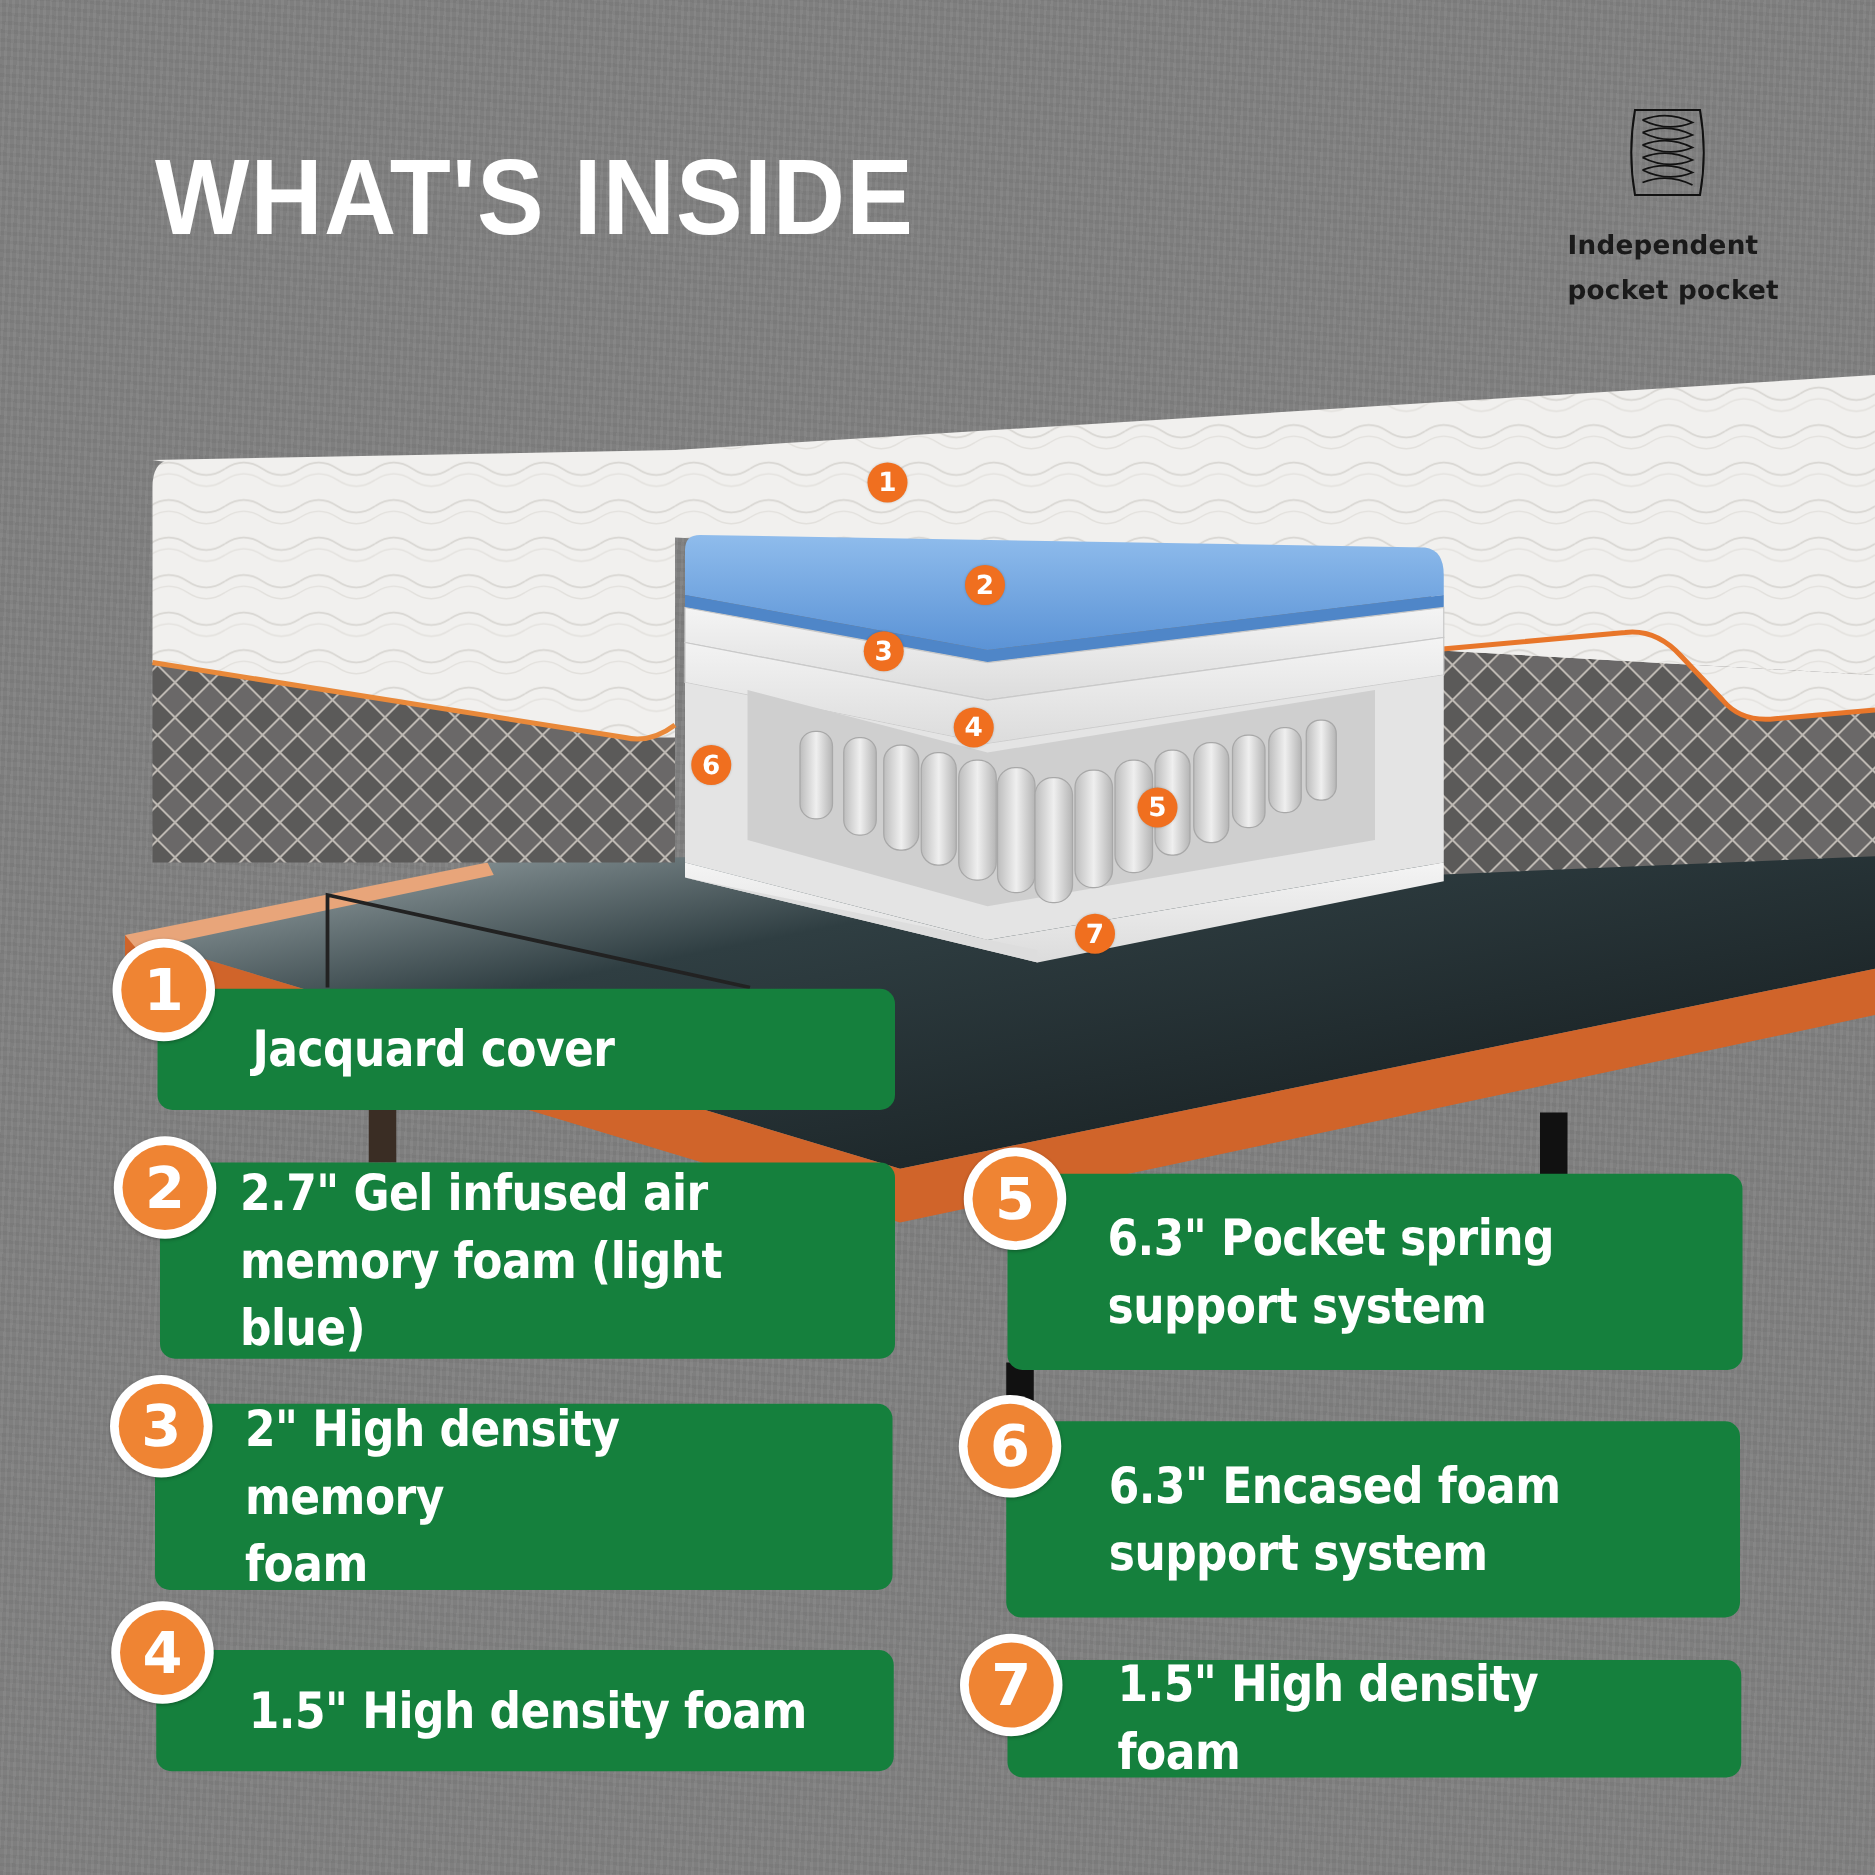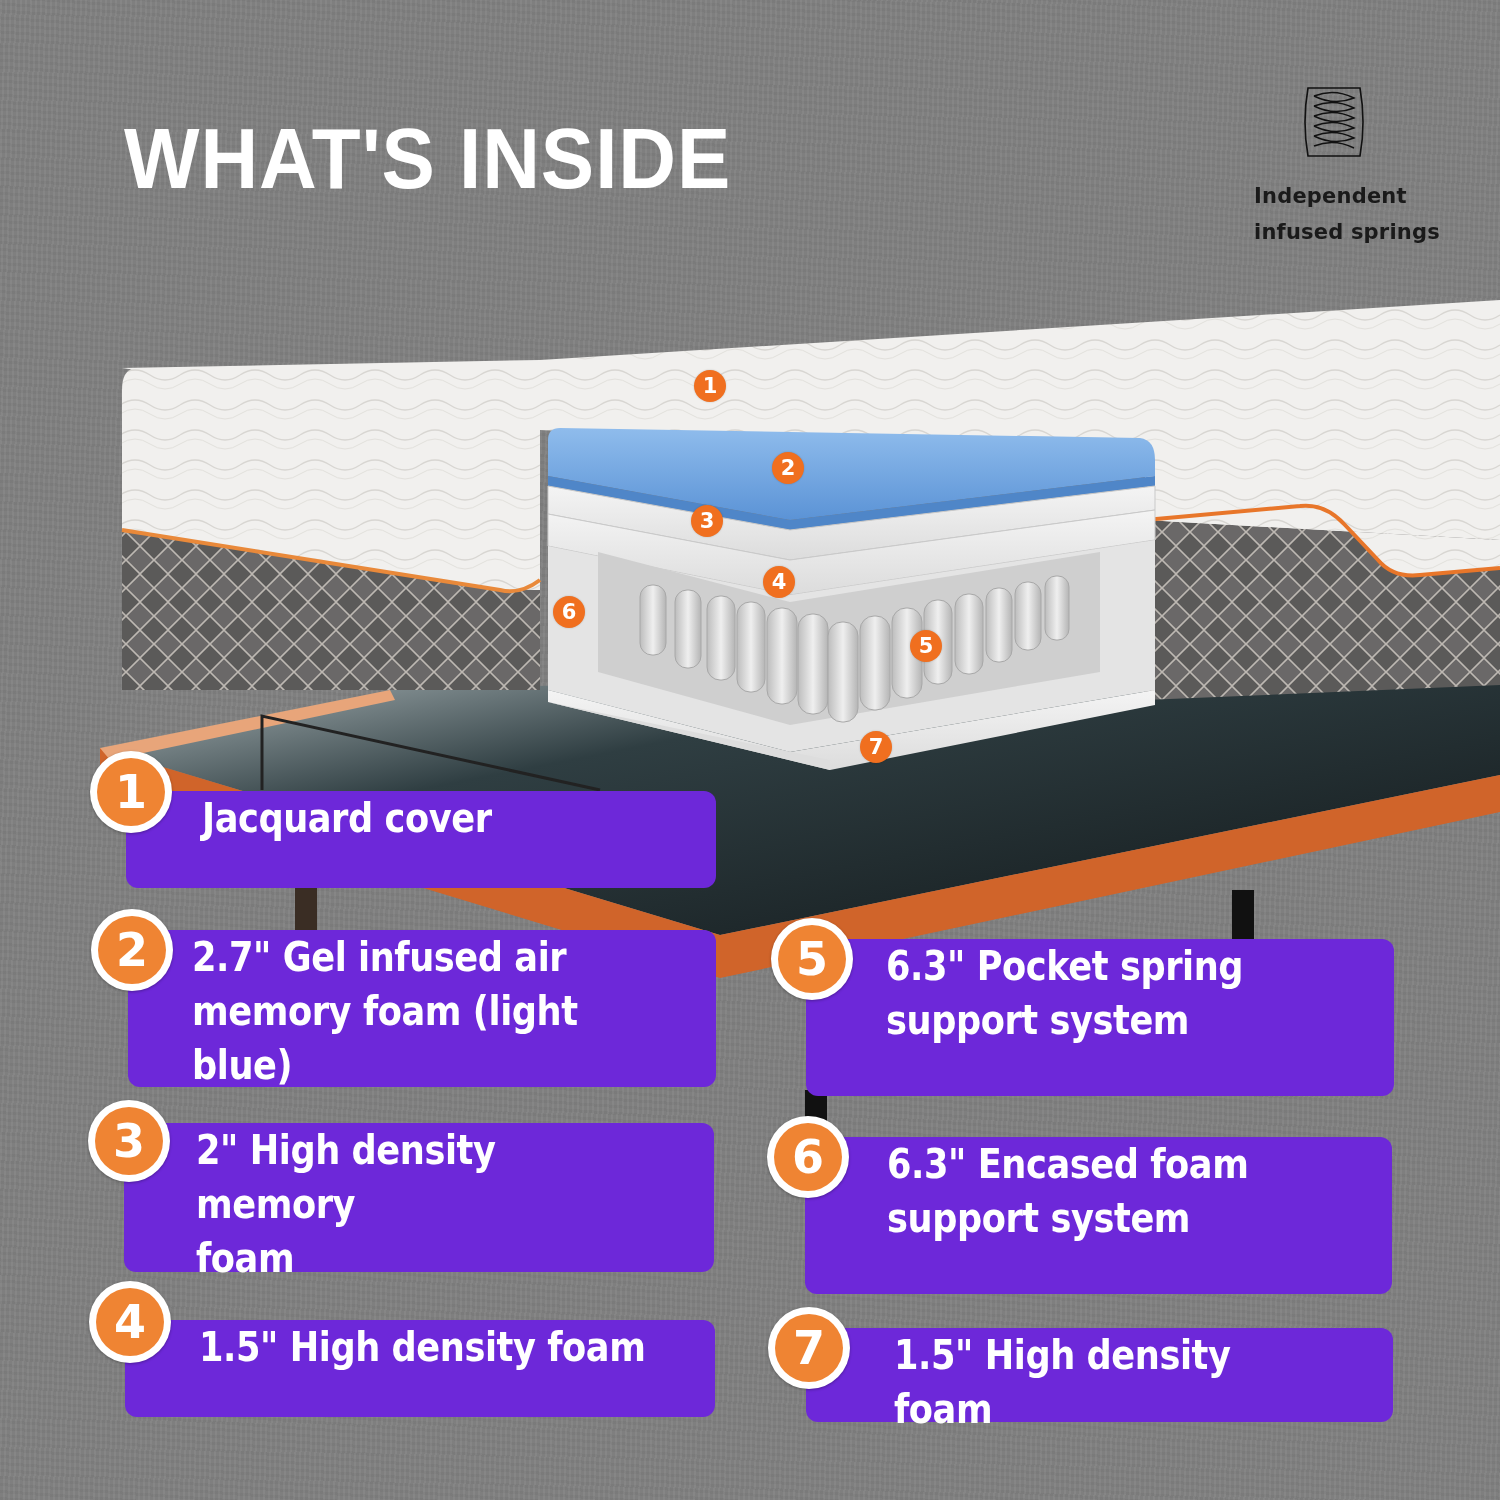--- a/index.html
+++ b/index.html
@@ -13,23 +13,23 @@
   .title{position:absolute;left:124px;top:108px;color:#fff;font-weight:700;
     font-size:86px;letter-spacing:1px;line-height:100px;
     font-family:"Liberation Sans","DejaVu Sans",sans-serif;transform:scaleX(0.93);transform-origin:left;}
   .spring-legend{position:absolute;left:1252px;top:86px;width:200px;}
   .spring-legend svg{position:absolute;left:50px;top:0;}
   .spring-legend .lbl{position:absolute;left:2px;top:92px;color:#1a1a1a;font-size:21px;line-height:36px;
     font-weight:600;font-family:"DejaVu Sans",sans-serif;letter-spacing:0.2px;}
   
   .scene{position:absolute;left:0;top:0;width:1500px;height:1500px;}
   
-  .lbox{position:absolute;background:#6d28d9;border-radius:12px;color:#fff;
+  .lbox{position:absolute;background:#15803d;border-radius:12px;color:#fff;
     font-weight:700;font-size:40px;line-height:54px;font-family:"DejaVu Sans",sans-serif;
-    box-sizing:border-box;display:flex;align-items:flex-start;letter-spacing:-0.5px;}
+    box-sizing:border-box;display:flex;align-items:center;letter-spacing:-0.5px;}
   .lbox span{display:block;transform:scaleX(0.88);transform-origin:left;white-space:pre-line;}
   .badge{position:absolute;width:82px;height:82px;border-radius:50%;background:#fff;
     display:flex;align-items:center;justify-content:center;box-shadow:0 1px 3px rgba(0,0,0,0.3);}
   .badge .inner{width:68px;height:68px;border-radius:50%;background:#ef8433;color:#fff;
     font-weight:700;font-size:46px;display:flex;align-items:center;justify-content:center;
     font-family:"DejaVu Sans",sans-serif;}
   .pin{position:absolute;width:32px;height:32px;border-radius:50%;background:#f06f1f;color:#fff;
     font-weight:700;font-size:21px;display:flex;align-items:center;justify-content:center;
     font-family:"DejaVu Sans",sans-serif;box-shadow:0 0 2px rgba(0,0,0,0.2);}
 </style>
@@ -130,21 +130,21 @@
     <g fill="none" stroke="#111" stroke-width="1.4">
       <path d="M12 10 Q32 2 52 12 Q32 20 12 10"></path>
       <path d="M12 20 Q32 12 52 22 Q32 30 12 20"></path>
       <path d="M12 30 Q32 22 52 32 Q32 40 12 30"></path>
       <path d="M12 40 Q32 32 52 42 Q32 50 12 40"></path>
       <path d="M12 50 Q32 42 52 52 Q32 60 12 50"></path>
       <path d="M12 60 Q32 52 52 62"></path>
     </g>
   </svg>
   <div class="lbl" style="white-space:pre-line">Independent
-infused springs</div>
+pocket pocket</div>
 </div>
 
 <div class="pin" style="left:694px;top:370px">
     <span>1</span>
   </div>
 <div class="pin" style="left:772px;top:452px">
     <span>2</span>
   </div>
 <div class="pin" style="left:691px;top:505px">
     <span>3</span>

